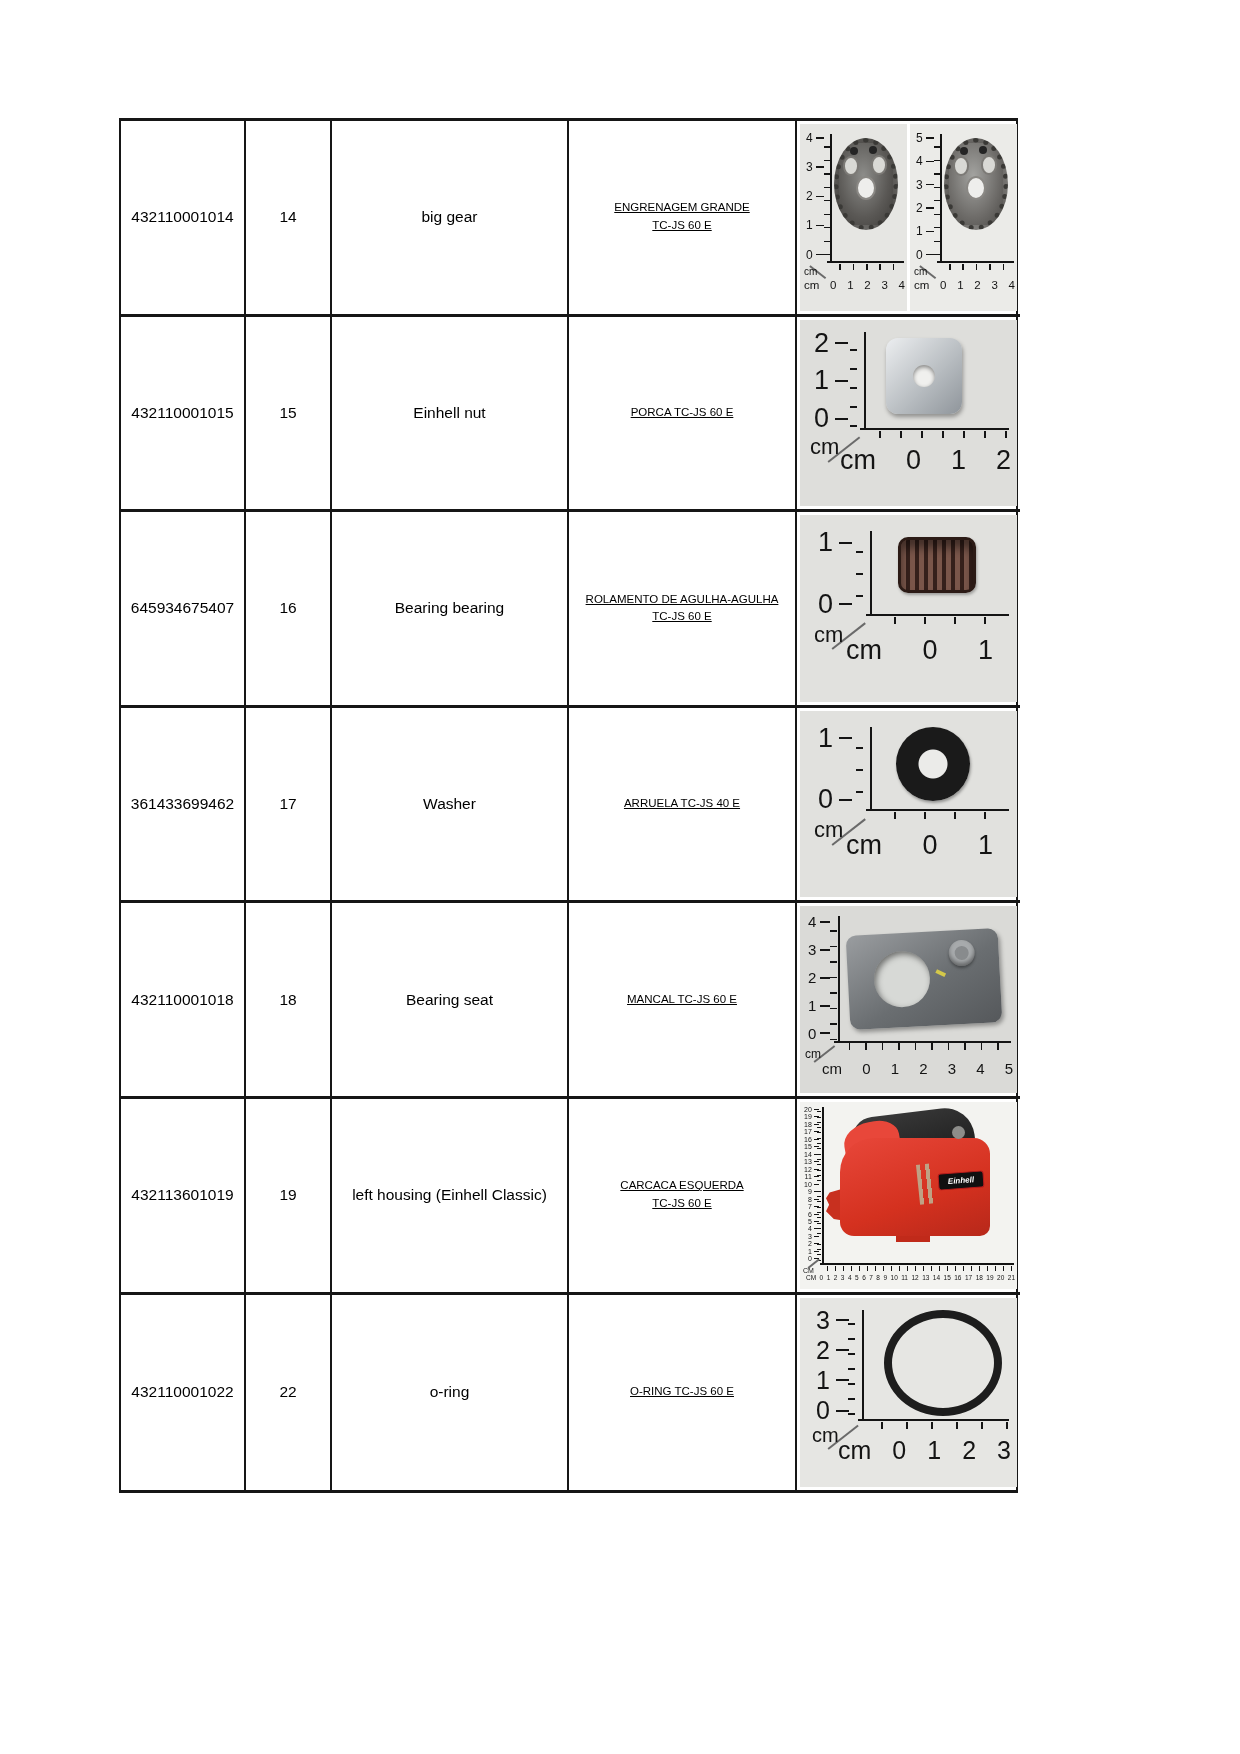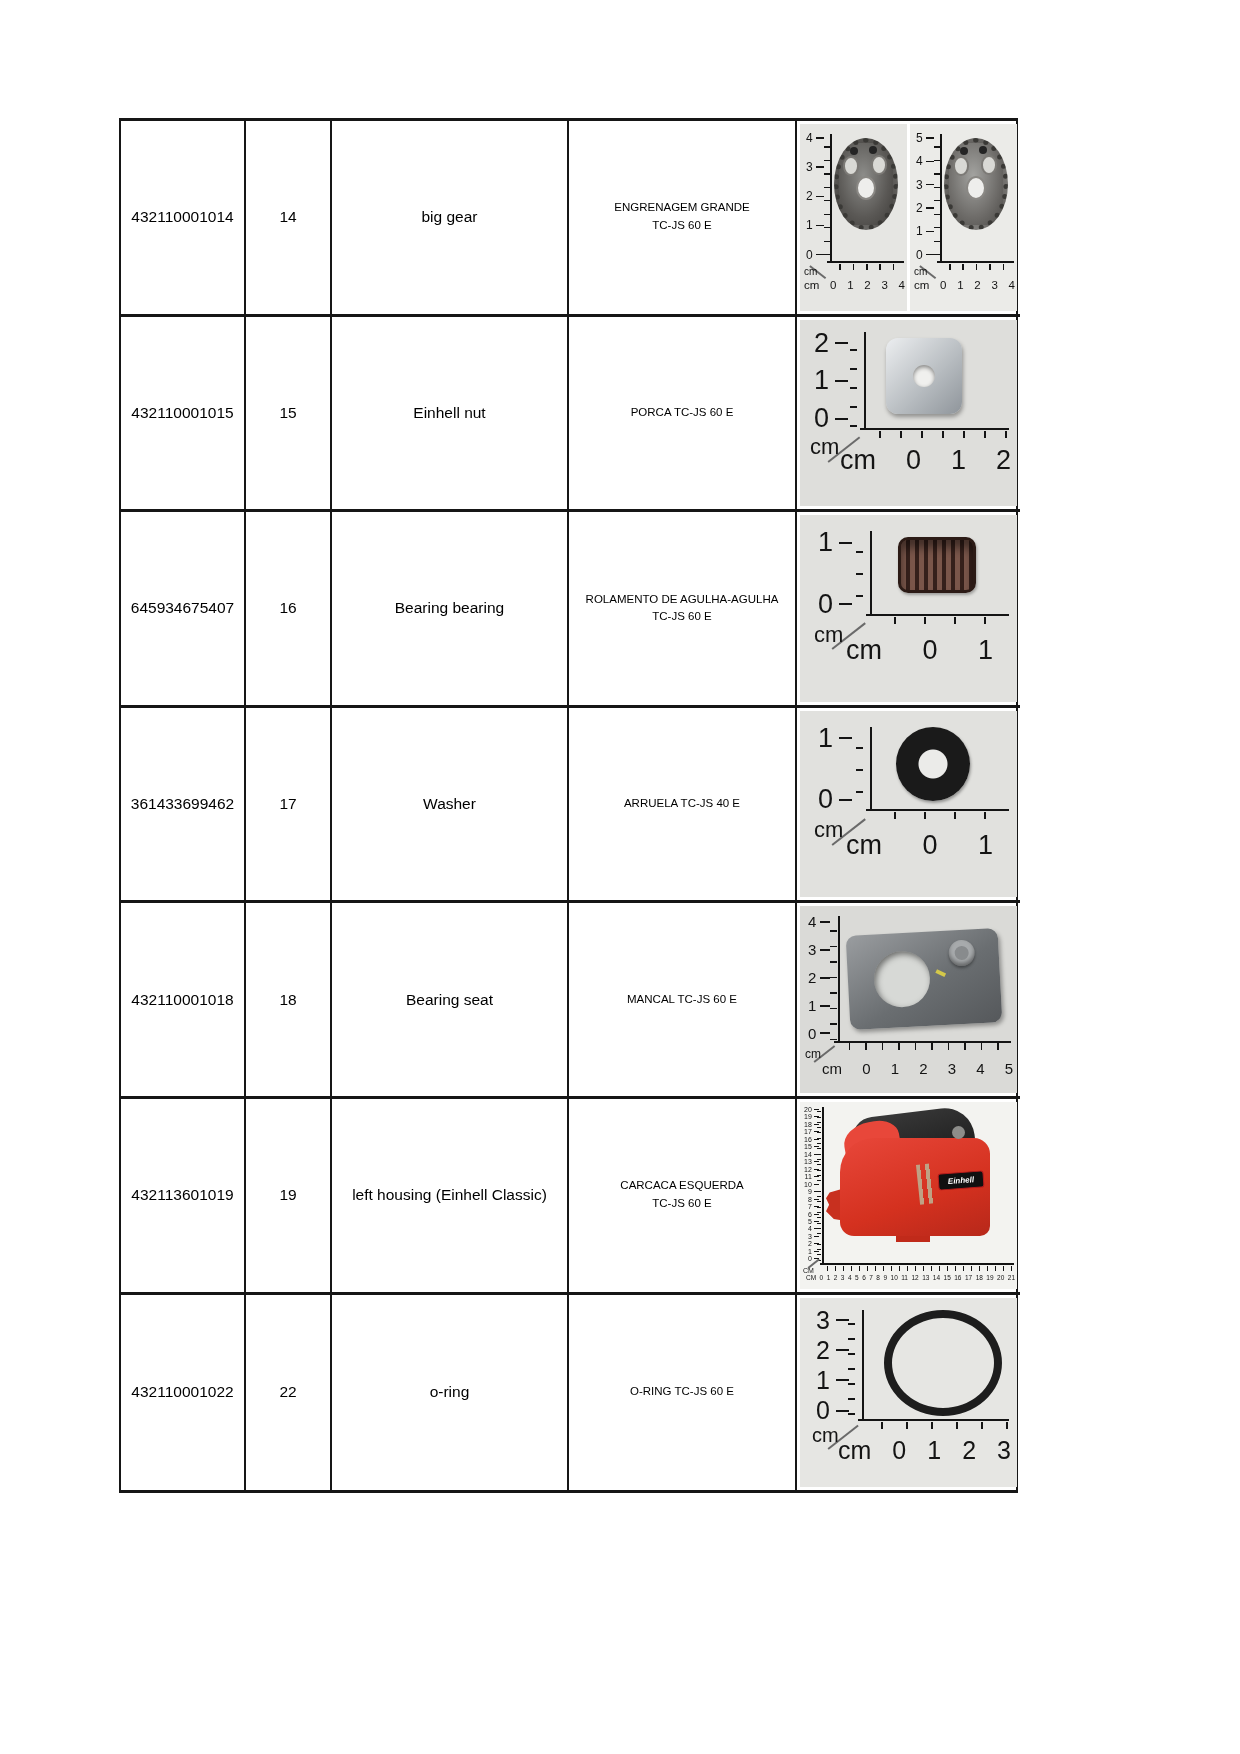--- a/index.html
+++ b/index.html
@@ -23,21 +23,21 @@
     border-bottom: 3px solid #161616;
     display: flex; align-items: center; justify-content: center;
     text-align: center; color: #000; overflow: hidden;
   }
   .row .cell:nth-child(5) { border-right: none; }
   .row:last-child .cell { border-bottom: none; }
 
   .c-part { font-size: 15.5px; }
   .c-item { font-size: 15.5px; }
   .c-name { font-size: 15.5px; }
-  .c-desc { font-size: 11.5px; line-height: 1.55; white-space: pre-line; }
+  .c-desc { font-size: 11.5px; line-height: 1.55; white-space: pre-line; text-decoration: underline; }
   .c-img  { padding: 3px; align-items: stretch; }
 
   .photo-wrap { flex: 1; display: flex; gap: 3px; }
   .photo { position: relative; flex: 1; background: #e3e3e1; overflow: hidden; color: #141414; }
 
   
   .vlabels { position: absolute; display: flex; flex-direction: column; justify-content: space-between; align-items: flex-end; z-index: 3; }
   .vlabels span { display: flex; align-items: center; line-height: 1; }
   .vlabels span::after { content: ""; display: inline-block; width: 13px; height: 2px; background: #141414; margin-left: 6px; }
   .vaxis { position: absolute; width: 2px; background: #141414; z-index: 2; }

